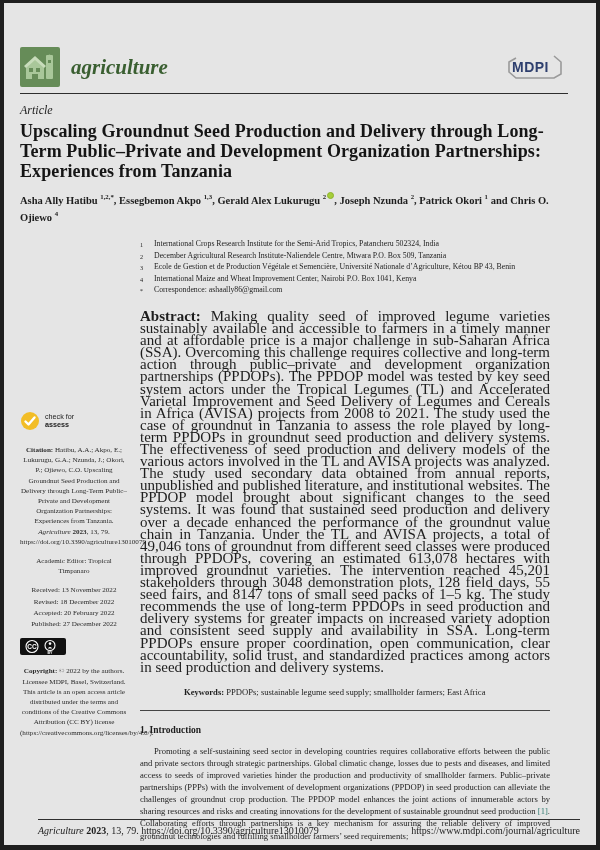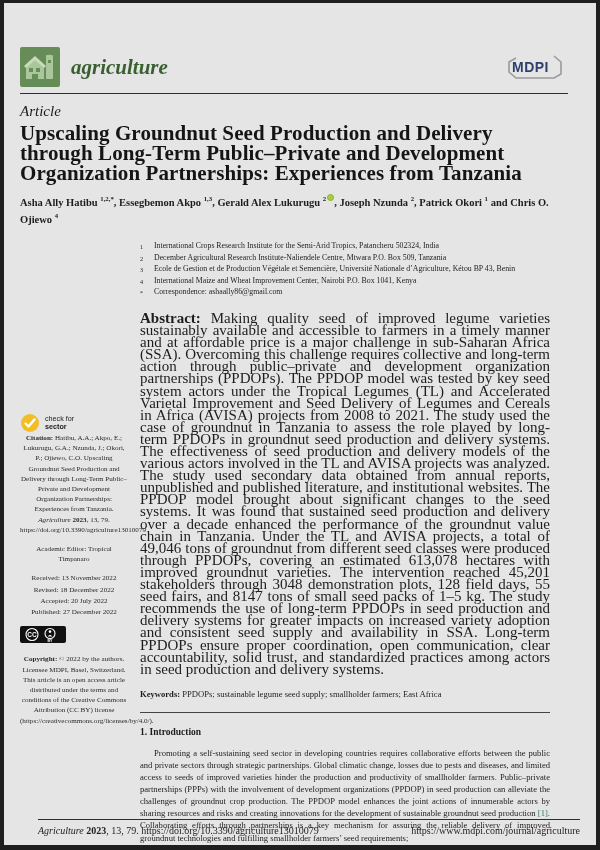--- a/index.html
+++ b/index.html
@@ -8,48 +8,48 @@
   .page { position:absolute; top:3px; left:4px; right:4px; bottom:5px; background:#e5e5e5; overflow:hidden; padding:0 28px 0 16px; }
 
   
   .header { margin-top:44px; display:flex; align-items:center; }
   .logo-square { width:40px; height:40px; background:#668c58; border-radius:2px; flex:0 0 auto; display:flex; align-items:center; justify-content:center; }
   .journal-name { font-size:21px; font-weight:bold; font-style:italic; color:#3a5f31; margin-left:11px; flex:1; }
   .mdpi-logo { display:flex; align-items:center; }
   .header-rule { border:none; border-top:1.6px solid #2e2e2e; margin-top:6px; }
 
   
-  .article-type { font-style:italic; font-size:15px; margin-top:9px; }
-  .title { font-size:21px; font-weight:bold; line-height:20px; margin-top:3px; color:#151515; letter-spacing:.1px; }
+  .article-type { font-style:italic; font-size:12px; margin-top:9px; }
+  .title { font-size:18px; font-weight:bold; line-height:20px; margin-top:3px; color:#151515; letter-spacing:.1px; }
   .authors { font-size:10.5px; font-weight:bold; line-height:13.5px; margin-top:9px; }
   .authors sup { font-size:6.8px; font-weight:bold; }
   .orcid-dot { display:inline-block; width:7px; height:7px; border-radius:50%; background:#a6ce39; vertical-align:super; margin-left:1px; border:.5px solid #8db32a; }
 
   
   .columns { display:flex; margin-top:15px; }
   .sidebar { width:108px; flex:0 0 auge; flex:0 0 108px; padding-top:172px; font-size:7.1px; line-height:10.2px; color:#2a2a2a; }
   .main { width:410px; margin-left:12px; }
 
   
-  .check-badge { display:flex; align-items:center; margin-bottom:0; }
+  .check-badge { display:flex; align-items:center; margin-bottom:14px; }
   .check-badge .txt { margin-left:5px; font-family:"Liberation Sans", sans-serif; font-size:7.2px; line-height:8px; color:#222; }
   .check-badge .txt b { display:block; }
   .sb-block { margin-bottom:9px;text-align:center; }
   .sb-block .lbl { font-weight:bold; }
   .cc-badge { margin:7px 0 8px 0; }
   .dates div { margin-bottom:1px; }
 
   
   .affils { font-size:7.8px; line-height:10.6px; }
   .affil-row { display:flex; }
   .affil-row .sup { width:14px; text-align:left; font-size:6.2px; padding-top:1px; flex:0 0 14px; }
   .affil-row .atxt { flex:1; }
   .abstract { font-size:15px; line-height:12.1px; text-align:justify; margin-top:13px; }
   .abstract .lbl, .keywords .lbl { font-weight:bold; }
-  .keywords { font-size:8.6px; line-height:12.1px; margin-top:13px; }
+  .keywords { font-size:8.6px; line-height:12.1px; margin-top:13px;margin-left:44px; }
   .kw-rule { border:none; border-top:1px solid #444; margin-top:12px; }
   .section-heading { font-size:9.5px; font-weight:bold; margin-top:14px; }
   .body-para { font-size:8.6px; line-height:12.1px; text-align:justify; margin-top:10px; text-indent:14px; }
   .ref-link { color:#2d7a70; }
 
   
   .footer { position:absolute; left:34px; right:16px; bottom:9px; font-size:10px; }
   .footer-rule { border:none; border-top:1.4px solid #2e2e2e; margin-bottom:5px; }
   .footer-line { display:flex; justify-content:space-between; }
   .it { font-style:italic; }
@@ -90,34 +90,34 @@
   <div class="columns">
 
     <div class="sidebar">
       <div class="check-badge">
         <svg width="20" height="20" viewBox="0 0 20 20">
           <circle cx="10" cy="10" r="9" fill="#f2bd26"></circle>
           <path d="M5.5 10.5 L8.5 13.5 L14.5 6.5" fill="none" stroke="#fff" stroke-width="2.4" stroke-linecap="round" stroke-linejoin="round"></path>
         </svg>
         <div class="txt">
           <span>check for</span>
-          <b>sector</b>
+          <b>assess</b>
         </div>
       </div>
 
       <div class="sb-block">
         <span class="lbl">Citation:</span><span> Hatibu, A.A.; Akpo, E.; Lukurugu, G.A.; Nzunda, J.; Okori, P.; Ojiewo, C.O. Upscaling Groundnut Seed Production and Delivery through Long-Term Public–Private and Development Organization Partnerships: Experiences from Tanzania. </span><span class="it">Agriculture</span><span class="bd"> 2023</span><span>, 13, 79. https://doi.org/10.3390/agriculture13010079</span>
       </div>
 
       <div class="sb-block">Academic Editor: Tropical Timpanaro</div>
 
       <div class="sb-block dates" id="dates-list">
           <div><span>Received:</span><span> 13 November 2022</span></div>
           <div><span>Revised:</span><span> 18 December 2022</span></div>
-          <div><span>Accepted:</span><span> 20 July 2022</span></div>
+          <div><span>Accepted:</span><span> 20 February 2022</span></div>
           <div><span>Published:</span><span> 27 December 2022</span></div>
         </div>
 
       <div class="cc-badge">
         <svg width="46" height="17" viewBox="0 0 46 17">
           <rect x="0" y="0" width="46" height="17" rx="2" fill="#111"></rect>
           <circle cx="12" cy="8.5" r="6" fill="none" stroke="#fff" stroke-width="1.1"></circle>
           <text x="12" y="11" font-family="Liberation Sans, sans-serif" font-size="6.5" font-weight="bold" fill="#fff" text-anchor="middle">CC</text>
           <circle cx="30" cy="7.5" r="5" fill="none" stroke="#fff" stroke-width="1.1"></circle>
           <circle cx="30" cy="5.6" r="1.3" fill="#fff"></circle>

